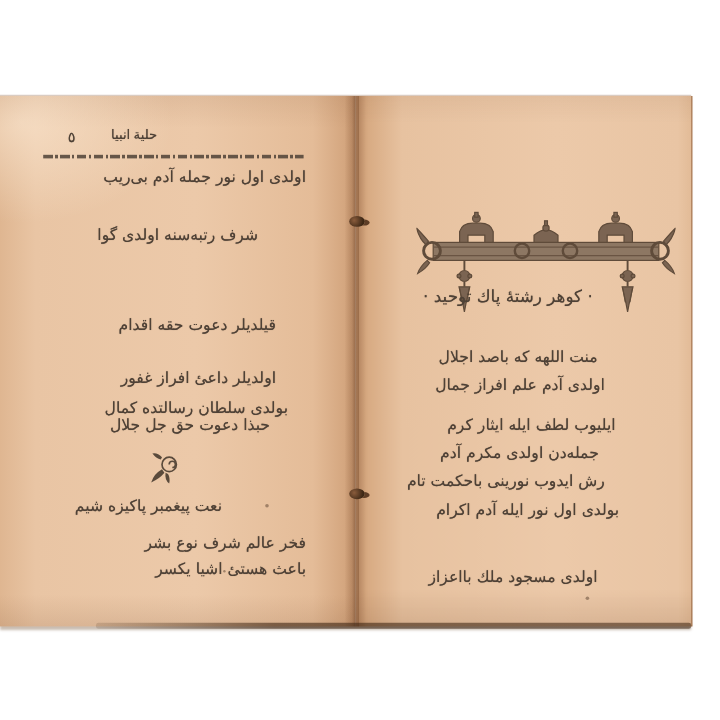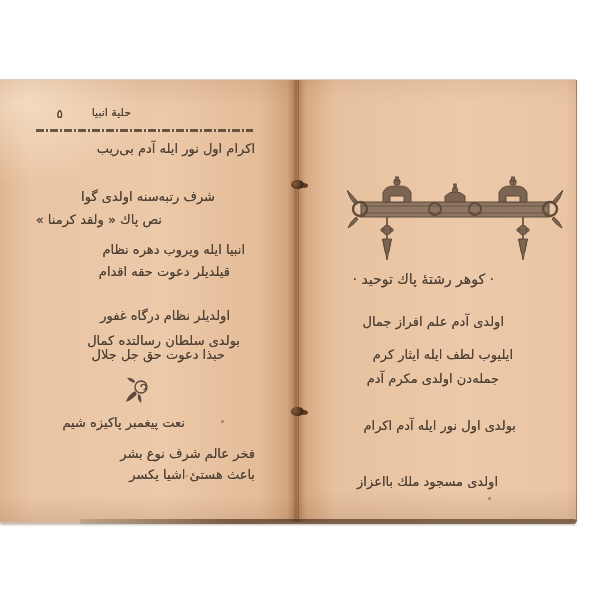--- a/index.html
+++ b/index.html
@@ -26,45 +26,43 @@
   .stitch{position:absolute;left:4px;width:13px;height:9px;border-radius:50%;
     background:radial-gradient(circle at 32% 40%, #8a5c3c, #3c2715 72%);
     box-shadow:6px 1px 0 -2px #5d3d26;}
   .stitch.s1{top:100px}.stitch.s2{top:327px}
   .bottom-edge{position:absolute;left:80px;right:0;bottom:-2px;height:5px;
     background:linear-gradient(90deg, rgba(60,36,18,.15), rgba(60,36,18,.6) 30%, rgba(60,36,18,.55));
     border-radius:2px;}
   .vl{position:absolute;direction:rtl;white-space:nowrap;height:18px;line-height:18px;
       font-size:13px;color:#4e4136;text-shadow:0 0 .6px rgba(82,66,52,.75);}
   .pagenum{font-size:12px;}
-  .running{font-size:11px;}
+  .running{font-size:11px;font-family:Liberation Serif, serif;}
   .rule{position:absolute;left:36px;top:49px;width:217px;height:3px;
     background:repeating-linear-gradient(90deg,#4e4136 0 8px,rgba(0,0,0,0) 8px 10px,#4e4136 10px 12px,rgba(0,0,0,0) 12px 14px);
     opacity:.85;}
-  .title{font-size:14px;margin-top:31px;}
+  .title{font-size:14px;}
   .orn{position:absolute;}
   .speck{position:absolute;border-radius:50%;background:rgba(90,66,48,.5);}
 </style>
 </head>
 <body>
 
 <div class="scene">
   <div class="book">
 
     <div class="page page-left">
       <span class="vl pagenum" style="top:25px;right:233px">٥</span>
       <span class="vl running" style="top:24px;right:165px">حلية انبيا</span>
       <div class="rule"></div>
 
-      <span class="vl" style="top:60px;right:41px">اكرام اول نور ايله آدم بى‌ريب</span>
+      <span class="vl" style="top:60px;right:41px">اولدى اول نور جمله آدم بى‌ريب</span>
       <span class="vl" style="top:108px;right:81px">شرف رتبه‌سنه اولدى گوا</span>
-      <span class="vl" style="top:131px;right:134px">نص پاك « ولقد كرمنا »</span>
-      <span class="vl" style="top:161px;right:51px">انبيا ايله ويروب دهره نظام</span>
       <span class="vl" style="top:183px;right:66px">قيلديلر دعوت حقه اقدام</span>
-      <span class="vl" style="top:227px;right:66px">اولديلر نظام درگاه غفور</span>
+      <span class="vl" style="top:227px;right:66px">اولديلر داعئ افراز غفور</span>
       <span class="vl" style="top:252px;right:56px">بولدى سلطان رسالتده كمال</span>
       <span class="vl" style="top:266px;right:71px">حبذا دعوت حق جل جلال</span>
 
       <svg class="orn" style="left:124px;top:296px" width="28" height="28" viewBox="0 0 28 28">
         <g stroke="#5a4a3b" fill="none" stroke-width="1.4">
           <circle cx="17" cy="11" r="6"></circle>
           <path d="M17,11 a2.6,2.6 0 1 1 2.6,2.6"></path>
           <path d="M11,15 Q4,19 2,26 Q9,23 13,18 Z" fill="#5a4a3b" stroke="none"></path>
           <path d="M14,18 Q13,24 17,27 Q18,22 16,19 Z" fill="#5a4a3b" stroke="none"></path>
           <path d="M11,5 Q7,1 3,2 Q6,6 10,7 Z" fill="#5a4a3b" stroke="none"></path>
@@ -130,23 +128,25 @@
             <line x1="176" y1="63" x2="176" y2="67" stroke-width="1.6"></line>
             <path d="M171.5,67 h9 l-3,13 l-1.5,8 l-1.5,-8 z"></path>
             <line x1="172" y1="68" x2="174" y2="80" stroke-width=".8"></line>
             <line x1="180" y1="68" x2="178" y2="80" stroke-width=".8"></line>
           </g>
         </g>
       </svg>
 
       <span class="vl title" style="top:159px;right:82px">· كوهر رشتهٔ پاك توحيد ·</span>
 
+      <span class="vl" style="top:210px;right:78px">منت اللهه كه باصد اجلال</span>
       <span class="vl" style="top:233px;right:72px">اولدى آدم علم افراز جمال</span>
       <span class="vl" style="top:266px;right:63px">ايليوب لطف ايله ايثار كرم</span>
       <span class="vl" style="top:290px;right:77px">جمله‌دن اولدى مكرم آدم</span>
+      <span class="vl" style="top:313px;right:72px">رش ايدوب نورينى باحكمت تام</span>
       <span class="vl" style="top:337px;right:60px">بولدى اول نور ايله آدم اكرام</span>
       <span class="vl" style="top:393px;right:78px">اولدى مسجود ملك بااعزاز</span>
 
       <div class="speck" style="left:192px;top:417px;width:3px;height:3px"></div>
     </div>
 
     <div class="gutter">
       <div class="gutter-line"></div>
       <div class="stitch s1"></div>
       <div class="stitch s2"></div>

